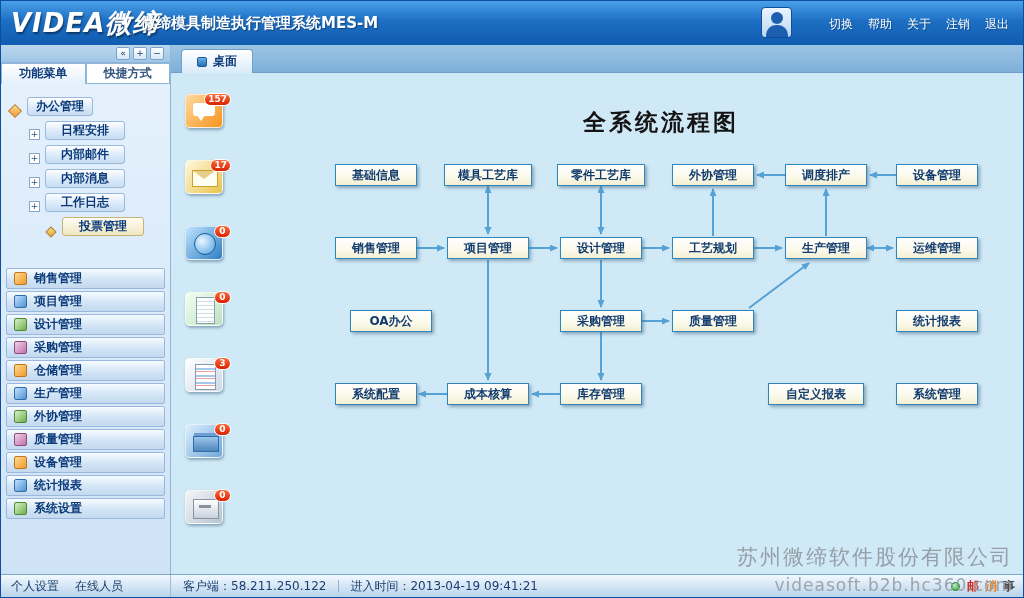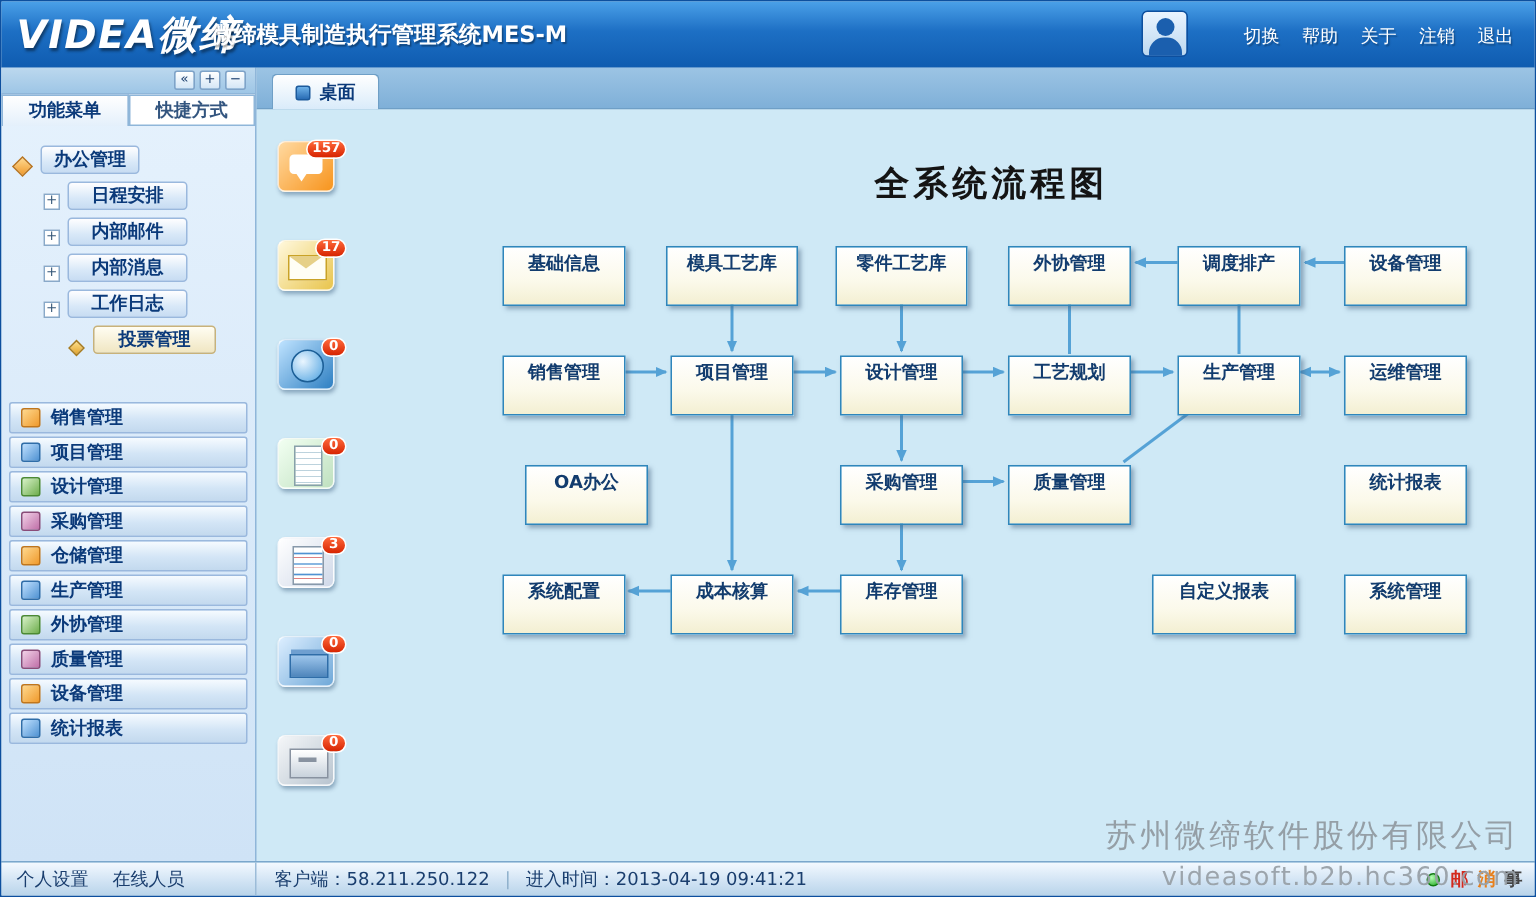--- a/index.html
+++ b/index.html
@@ -98,21 +98,21 @@
   .badge { position:absolute; top:-1px; right:-2px; min-width:17px; height:13px; padding:0 3px;
     border-radius:7px; background:linear-gradient(#ff6a3c,#d62300); border:1px solid #fff;
     color:#fff; font-size:9px; font-weight:bold; line-height:11px; text-align:center; z-index:3; }
 
   
   .flow { position:absolute; left:80px; top:12px; width:764px; height:380px; }
   .flow-title { position:absolute; left:410px; top:22px; transform:translateX(-50%);
     font-family:"DejaVu Serif","Liberation Serif",serif; font-size:23px; font-weight:bold; color:#141414; letter-spacing:3px; white-space:nowrap; }
   #flow-svg { position:absolute; inset:0; z-index:1; }
   .fedge { stroke:#55a2d6; stroke-width:2; }
-  .fnode { position:absolute; z-index:2; height:40px; line-height:20px; text-align:center;
+  .fnode { position:absolute; z-index:2; height:22px; line-height:20px; text-align:center;
     font-size:12px; font-weight:bold; color:#123c6e; white-space:nowrap;
     background:linear-gradient(#ffffff 0%,#fbf9ea 60%,#f3efd2 100%);
     border:1px solid #2f86bb; box-shadow:2px 2px 3px rgba(70,100,130,.5); cursor:pointer; }
 
   
   .statusbar { position:absolute; left:0; right:0; bottom:0; height:23px;
     background:linear-gradient(#f3f9ff,#cfe2f3 60%,#b9d4ea); border-top:1px solid #7aa7cc;
     font-size:12px; color:#1a3e6e; display:flex; align-items:center; z-index:10; }
   .sb-left { width:170px; flex:none; display:flex; gap:16px; padding-left:10px; border-right:1px solid #9cbcd8; height:100%; align-items:center; }
   .sb-left span { cursor:pointer; }
@@ -223,20 +223,24 @@
           <span class="gicon gi3"></span>
           <span>质量管理</span>
         </div>
         <div class="grp">
           <span class="gicon gi0"></span>
           <span>设备管理</span>
         </div>
         <div class="grp">
           <span class="gicon gi1"></span>
           <span>统计报表</span>
+        </div>
+        <div class="grp">
+          <span class="gicon gi2"></span>
+          <span>系统设置</span>
         </div>
       </div>
   </div>
 
   <div class="main">
     <div class="tabstrip">
       <div class="tab">
         <span class="tab-icon"></span>
         <span>桌面</span>
       </div>

